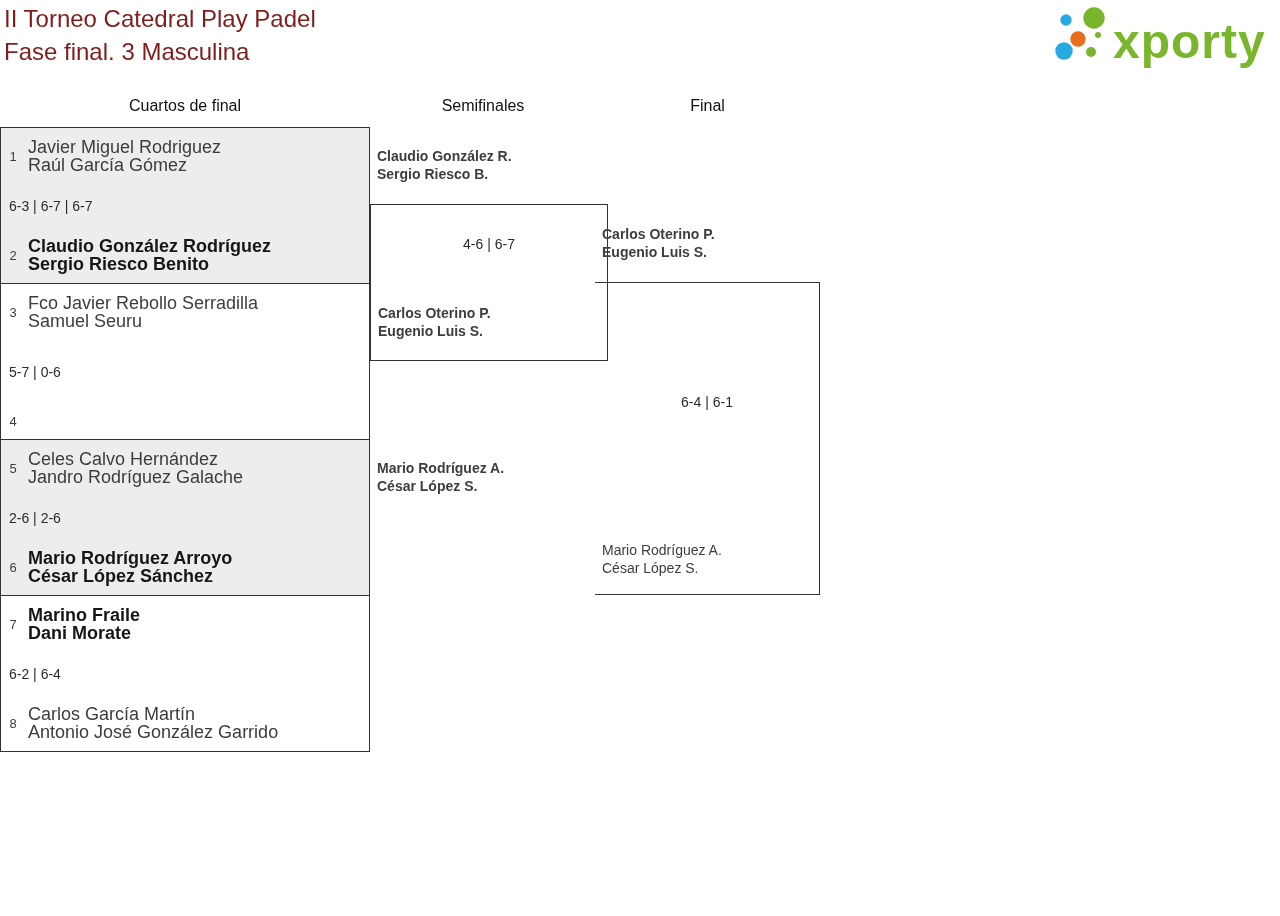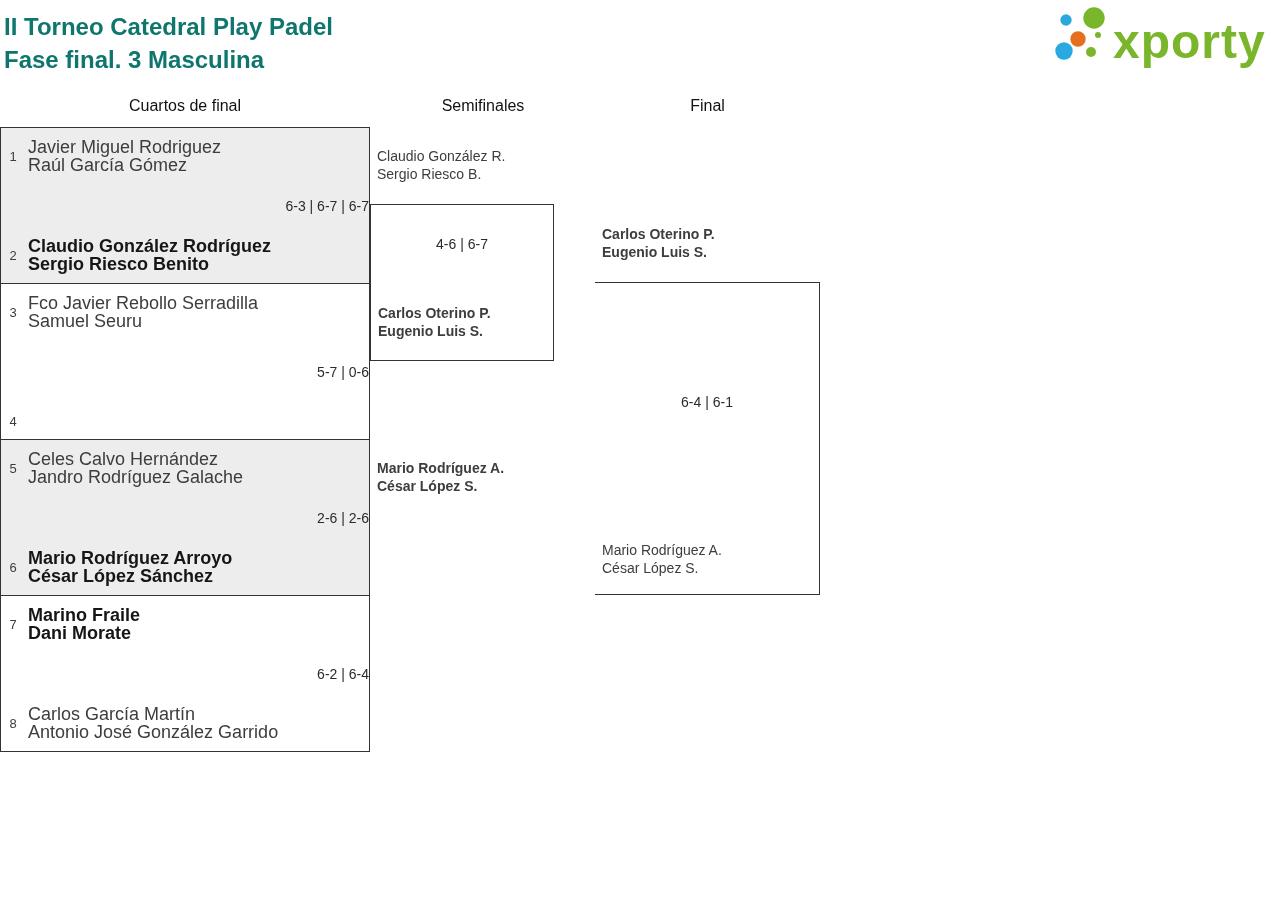--- a/index.html
+++ b/index.html
@@ -1,47 +1,47 @@
 <!DOCTYPE html>
 <html><head>
 <meta charset="utf-8">
 <style>
   html,body { margin:0; padding:0; background:#fff; }
   body { font-family:"Liberation Sans","DejaVu Sans",sans-serif; }
   .stage { position:relative; width:1280px; height:916px; background:#fff; overflow:hidden; color:#1a1a1a; }
 
-  .title { position:absolute; left:4px; top:2px; font-size:24px; font-weight:700; line-height:33px; color:#0f766e;margin-top:8px; }
+  .title { position:absolute; left:4px; top:2px; font-size:24px; font-weight:400; line-height:33px; color:#7f1d1d; }
 
   .logo { position:absolute; left:1045px; top:0; width:232px; height:72px; }
   .logo text { font-family:"Liberation Sans","DejaVu Sans",sans-serif; font-weight:700; font-size:48px; letter-spacing:1px; }
 
   .col-head { position:absolute; top:97px; text-align:center; font-size:16px; font-weight:400; color:#111; }
 
   .qf { position:absolute; left:0; width:370px; height:157px; border:1px solid #333;
         background:#fff; box-sizing:border-box; display:flex; flex-direction:column;
         justify-content:space-between; padding:10px 0; }
   .qf.shaded { background:#ededed; }
   .trow { display:flex; align-items:center; padding-left:4px; }
   .seed { width:16px; text-align:center; font-size:13px; color:#3d3d3d; flex:none; }
   .names { margin-left:7px; font-size:18px; line-height:18px; color:#3d3d3d; }
   .names div { white-space:nowrap; }
   .winner { font-weight:700; color:#161616; }
-  .score { text-align:right; font-size:14px; color:#2b2b2b;padding-left:8px; }
+  .score { text-align:left; font-size:14px; color:#2b2b2b;padding-left:8px; }
 
-  .sf-box { position:absolute; left:370px; width:184px; height:157px;
+  .sf-box { position:absolute; left:370px; width:238px; height:157px;
             border:1px solid #333; box-sizing:border-box; background:transparent; }
   .final-box { position:absolute; left:595px; top:282px; width:225px; height:313px;
                border:1px solid #333; border-left:none; box-sizing:border-box; }
   .box-score { position:absolute; left:0; top:31px; width:100%; text-align:center;
                font-size:14px; color:#2b2b2b; }
   .final-box .box-score { top:111px; }
   .box-team { position:absolute; left:7px; bottom:20px; font-size:14px; line-height:18px; color:#3d3d3d; }
   .final-box .box-team { bottom:17px; }
   .box-team div, .flabel div { white-space:nowrap; }
-  .flabel { position:absolute; font-size:14px; line-height:18px; color:#3d3d3d; }
+  .flabel { position:absolute; font-size:14px; line-height:18px; color:#3d3d3d;font-weight:bold; }
 </style>
 </head>
 <body>
 
 <div class="stage">
 
   <div class="title">
     <div>II Torneo Catedral Play Padel</div>
     <div>Fase final. 3 Masculina</div>
   </div>

